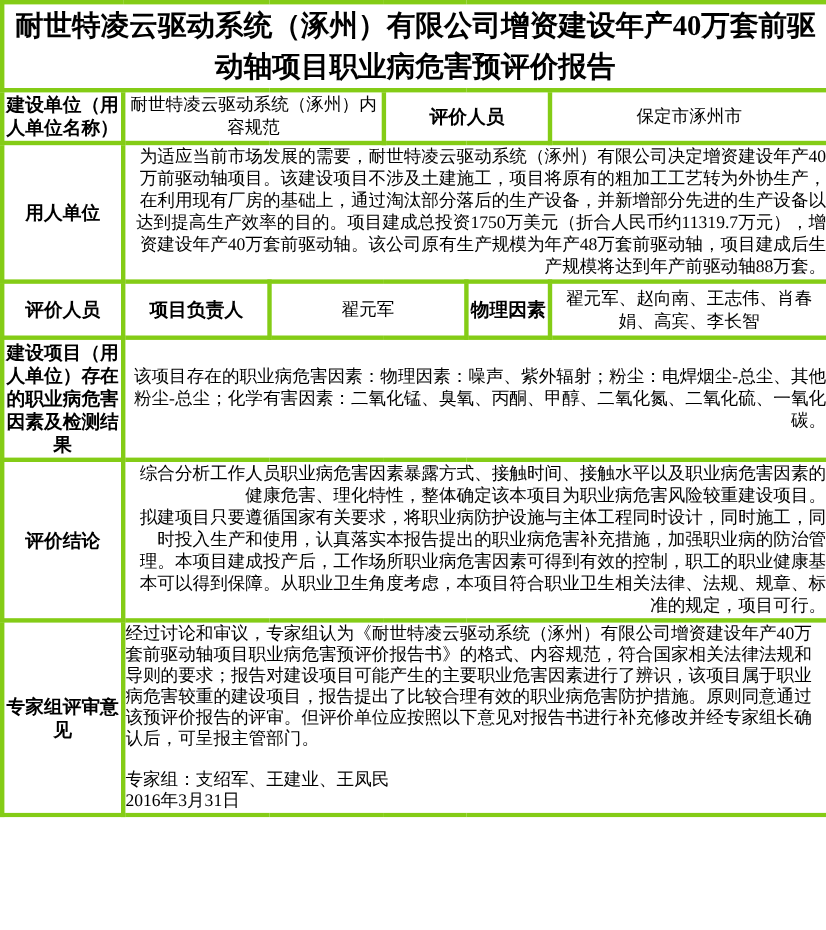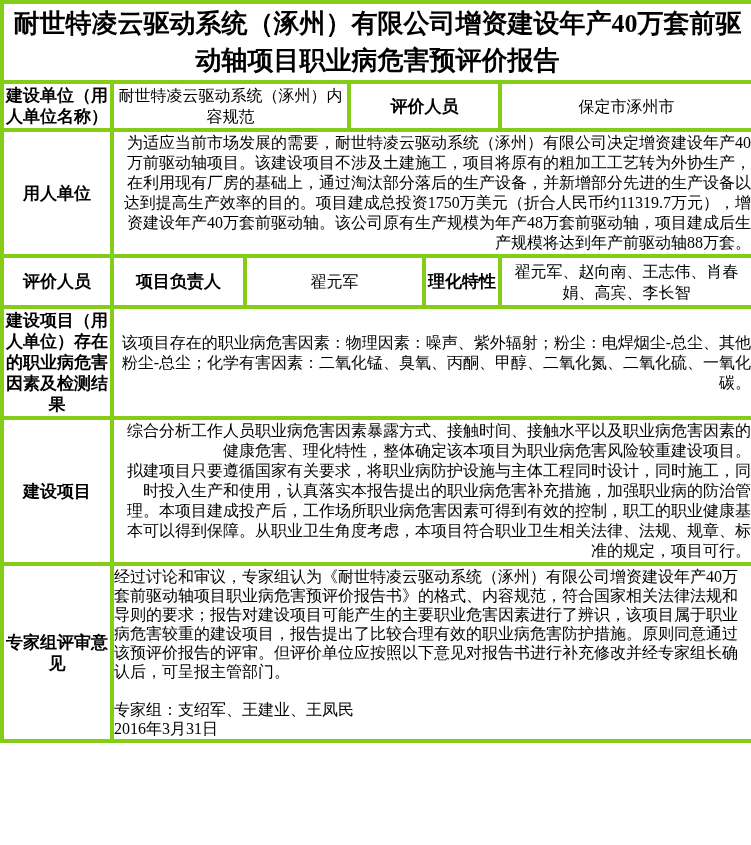--- a/index.html
+++ b/index.html
@@ -91,32 +91,32 @@
 
     <tr style="height:125px">
       <td class="label">用人单位</td>
       <td class="text-val" colspan="5">为适应当前市场发展的需要，耐世特凌云驱动系统（涿州）有限公司决定增资建设年产40万前驱动轴项目。该建设项目不涉及土建施工，项目将原有的粗加工工艺转为外协生产，在利用现有厂房的基础上，通过淘汰部分落后的生产设备，并新增部分先进的生产设备以达到提高生产效率的目的。项目建成总投资1750万美元（折合人民币约11319.7万元），增资建设年产40万套前驱动轴。该公司原有生产规模为年产48万套前驱动轴，项目建成后生产规模将达到年产前驱动轴88万套。</td>
     </tr>
 
     <tr style="height:51px">
       <td class="label">评价人员</td>
       <td class="label">项目负责人</td>
       <td class="center-val" colspan="2">翟元军</td>
-      <td class="label">理化特性</td>
+      <td class="label">物理因素</td>
       <td class="center-val">翟元军、赵向南、王志伟、肖春娟、高宾、李长智</td>
     </tr>
 
 
     <tr style="height:92px">
       <td class="label">建设项目（用人单位）存在的职业病危害因素及检测结果</td>
       <td class="text-val" colspan="5">该项目存在的职业病危害因素：物理因素：噪声、紫外辐射；粉尘：电焊烟尘-总尘、其他粉尘-总尘；化学有害因素：二氧化锰、臭氧、丙酮、甲醇、二氧化氮、二氧化硫、一氧化碳。</td>
     </tr>
 
     <tr style="height:145px">
-      <td class="label">建设项目</td>
+      <td class="label">评价结论</td>
       <td class="text-val" colspan="5">
         <div>综合分析工作人员职业病危害因素暴露方式、接触时间、接触水平以及职业病危害因素的健康危害、理化特性，整体确定该本项目为职业病危害风险较重建设项目。</div>
         <div>拟建项目只要遵循国家有关要求，将职业病防护设施与主体工程同时设计，同时施工，同时投入生产和使用，认真落实本报告提出的职业病危害补充措施，加强职业病的防治管理。本项目建成投产后，工作场所职业病危害因素可得到有效的控制，职工的职业健康基本可以得到保障。从职业卫生角度考虑，本项目符合职业卫生相关法律、法规、规章、标准的规定，项目可行。</div>
       </td>
     </tr>
 
     <tr style="height:174px">
       <td class="label">专家组评审意见</td>
       <td class="text-val-top" colspan="5">
         <div>经过讨论和审议，专家组认为《耐世特凌云驱动系统（涿州）有限公司增资建设年产40万套前驱动轴项目职业病危害预评价报告书》的格式、内容规范，符合国家相关法律法规和导则的要求；报告对建设项目可能产生的主要职业危害因素进行了辨识，该项目属于职业病危害较重的建设项目，报告提出了比较合理有效的职业病危害防护措施。原则同意通过该预评价报告的评审。但评价单位应按照以下意见对报告书进行补充修改并经专家组长确认后，可呈报主管部门。</div>

